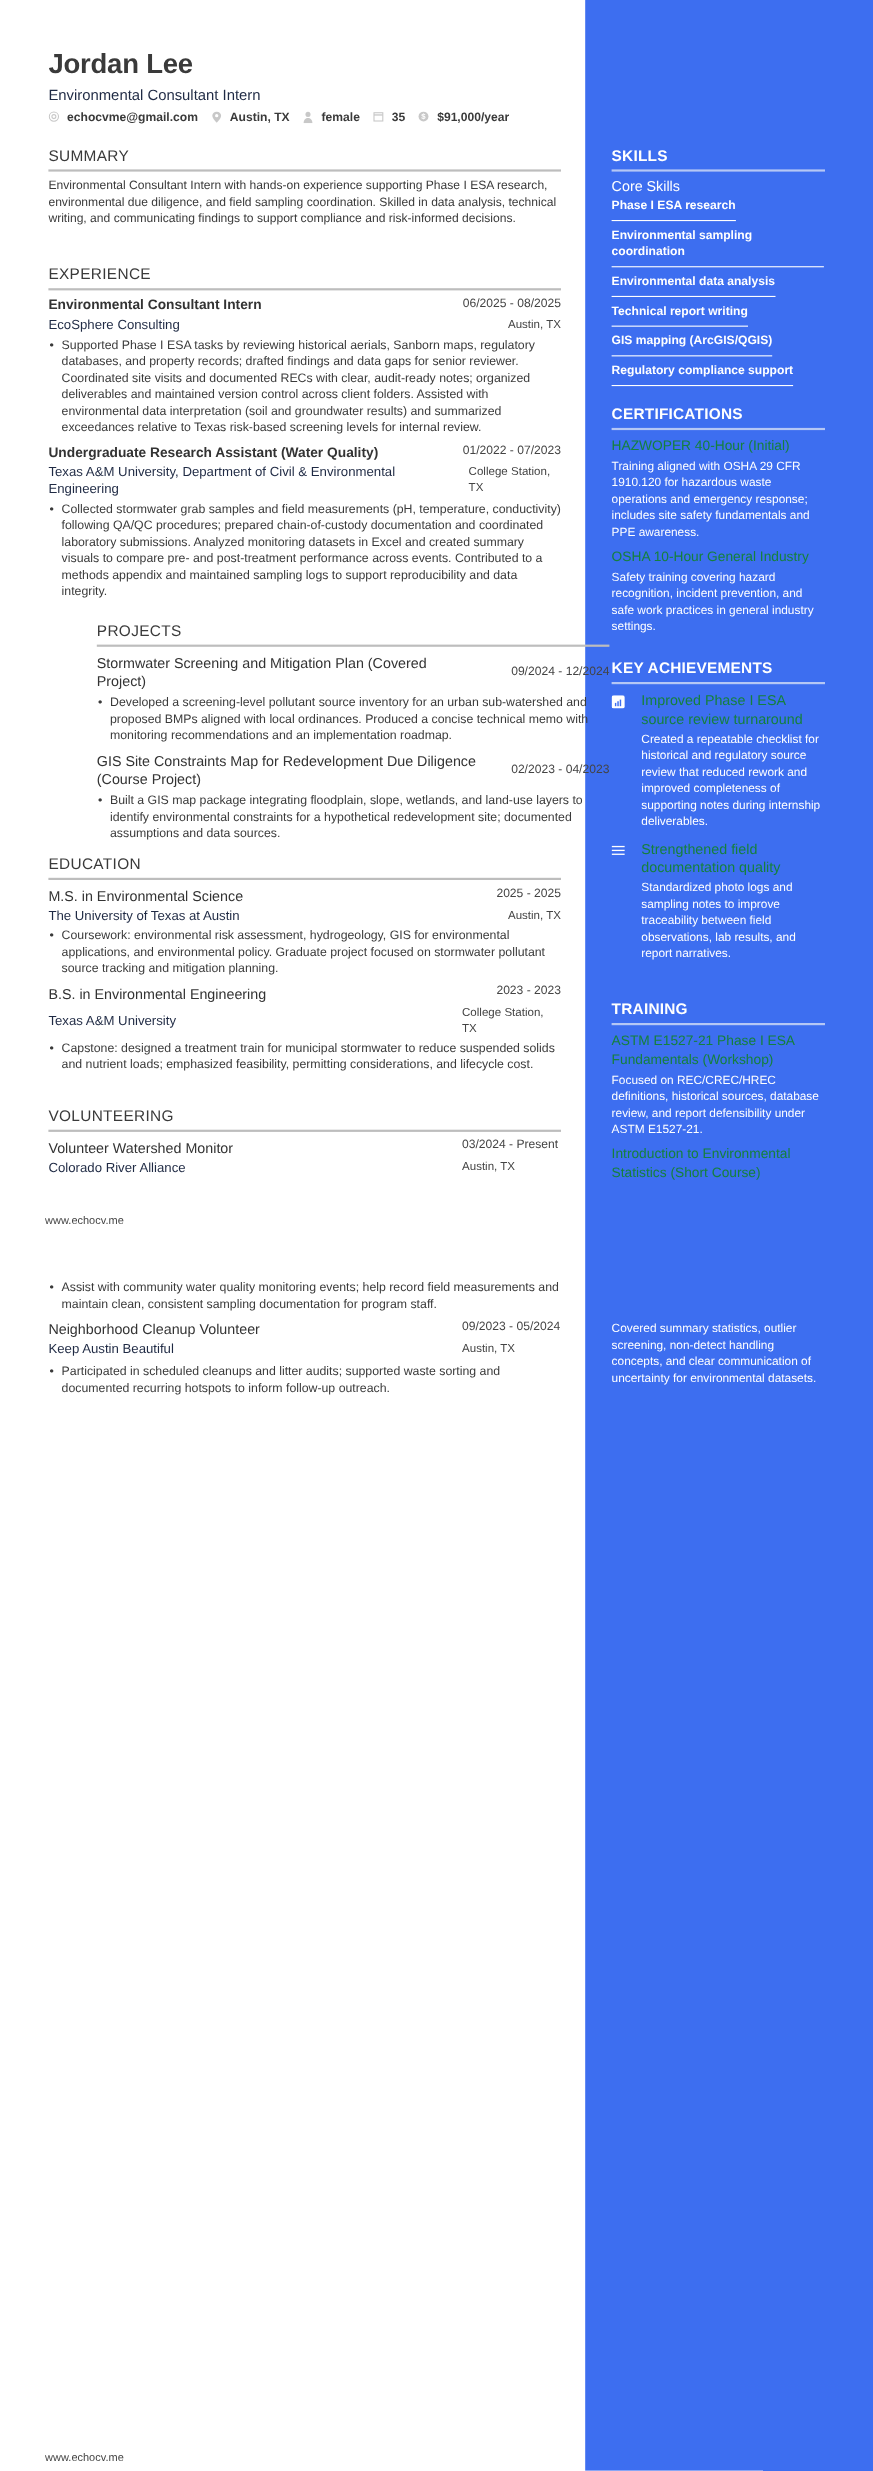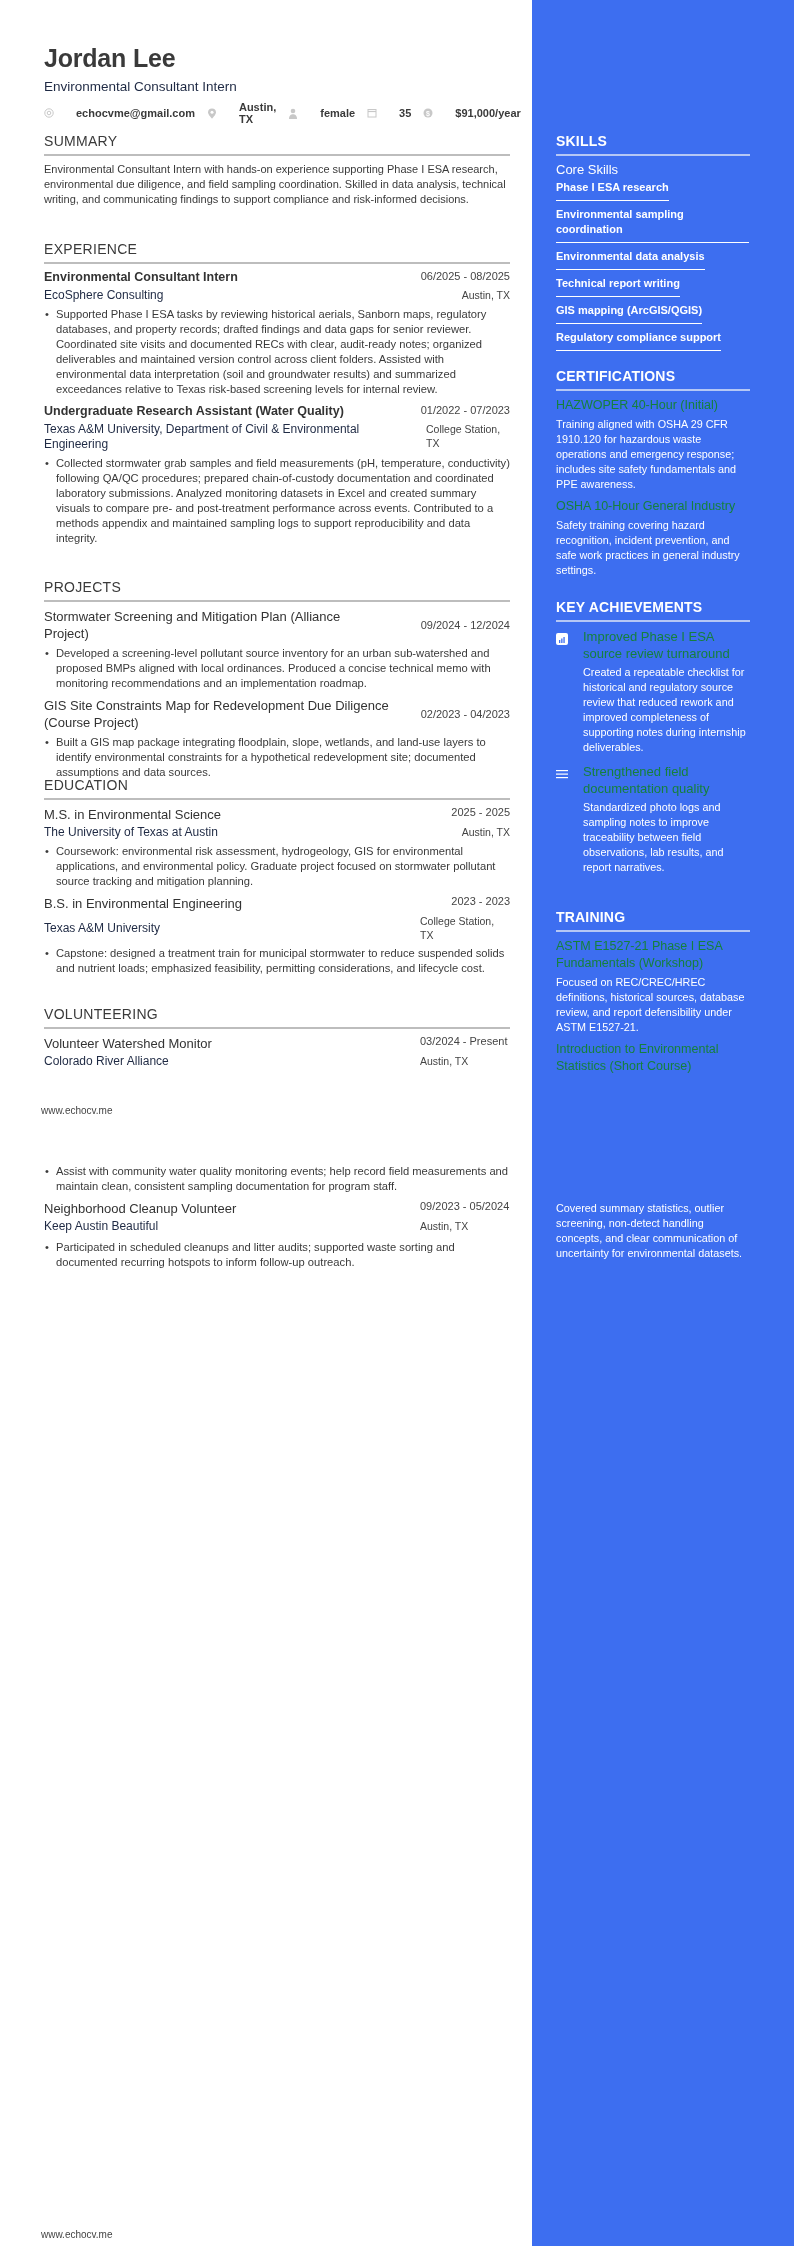--- a/index.html
+++ b/index.html
@@ -7,21 +7,21 @@
   body { position: relative; font-family: "Liberation Sans", "DejaVu Sans", sans-serif; color: #333; overflow: hidden; }
 
   .sidebar-bg { position: absolute; left: 532px; top: 0; width: 262px; height: 2246px; background: #3d6ef0; }
 
   .main { position: absolute; left: 44px; width: 466px; }
   .side { position: absolute; left: 556px; width: 194px; color: #fff; }
 
   .name { font-size: 25px; font-weight: bold; color: #3a3a3a; letter-spacing: -0.2px; }
   .role { font-size: 13.5px; color: #1f2a44; margin-top: 6px; }
   .contacts { display: flex; align-items: center; margin-top: 7px; font-size: 11px; font-weight: bold; color: #3a3a3a; }
-  .contact { display: flex; align-items: center; margin-right: 12px; gap: 15px; }
+  .contact { display: flex; margin-right: 12px; }
   .cicon { width: 10px; height: 10px; margin-right: 7px; display: inline-flex; align-items: center; justify-content: center; }
 
   .sec-title { font-size: 14px; color: #3a3a3a; letter-spacing: 0.3px; }
   .sec-rule { height: 2px; background: #bdbdbd; margin-top: 5px; margin-bottom: 6px; }
   .para { font-size: 11px; line-height: 15px; color: #3a3a3a; }
 
   .entry-head { display: flex; justify-content: space-between; align-items: flex-start; }
   .entry-title-b { font-size: 12.5px; font-weight: bold; color: #333; }
   .entry-title { font-size: 13px; color: #333; line-height: 17px; }
   .entry-date { font-size: 11px; color: #444; white-space: nowrap; }
@@ -132,27 +132,27 @@
     <div class="entry-head" style="margin-top:4px;">
       <div class="entry-org" style="width:380px;">Texas A&amp;M University, Department of Civil &amp; Environmental Engineering</div>
       <div class="entry-loc" style="width:84px;">College Station, TX</div>
     </div>
     <ul class="bullets">
       <li>Collected stormwater grab samples and field measurements (pH, temperature, conductivity) following QA/QC procedures; prepared chain-of-custody documentation and coordinated laboratory submissions. Analyzed monitoring datasets in Excel and created summary visuals to compare pre- and post-treatment performance across events. Contributed to a methods appendix and maintained sampling logs to support reproducibility and data integrity.</li>
     </ul>
   </div>
 </div>
 
-<div class="main" style="top:579px;">
+<div class="main" style="top:565px;margin-left:44px;">
   <div class="sec-title">PROJECTS</div>
   <div class="sec-rule"></div>
 
   <div style="margin-top:4px;">
     <div class="entry-head" style="align-items:center;">
-      <div class="entry-title" style="width:330px;">Stormwater Screening and Mitigation Plan (Alliance Project)</div>
+      <div class="entry-title" style="width:330px;">Stormwater Screening and Mitigation Plan (Covered Project)</div>
       <div class="entry-date">09/2024 - 12/2024</div>
     </div>
     <ul class="bullets">
       <li>Developed a screening-level pollutant source inventory for an urban sub-watershed and proposed BMPs aligned with local ordinances. Produced a concise technical memo with monitoring recommendations and an implementation roadmap.</li>
     </ul>
   </div>
 
   <div style="margin-top:6px;">
     <div class="entry-head" style="align-items:center;">
       <div class="entry-title" style="width:360px;">GIS Site Constraints Map for Redevelopment Due Diligence (Course Project)</div>

